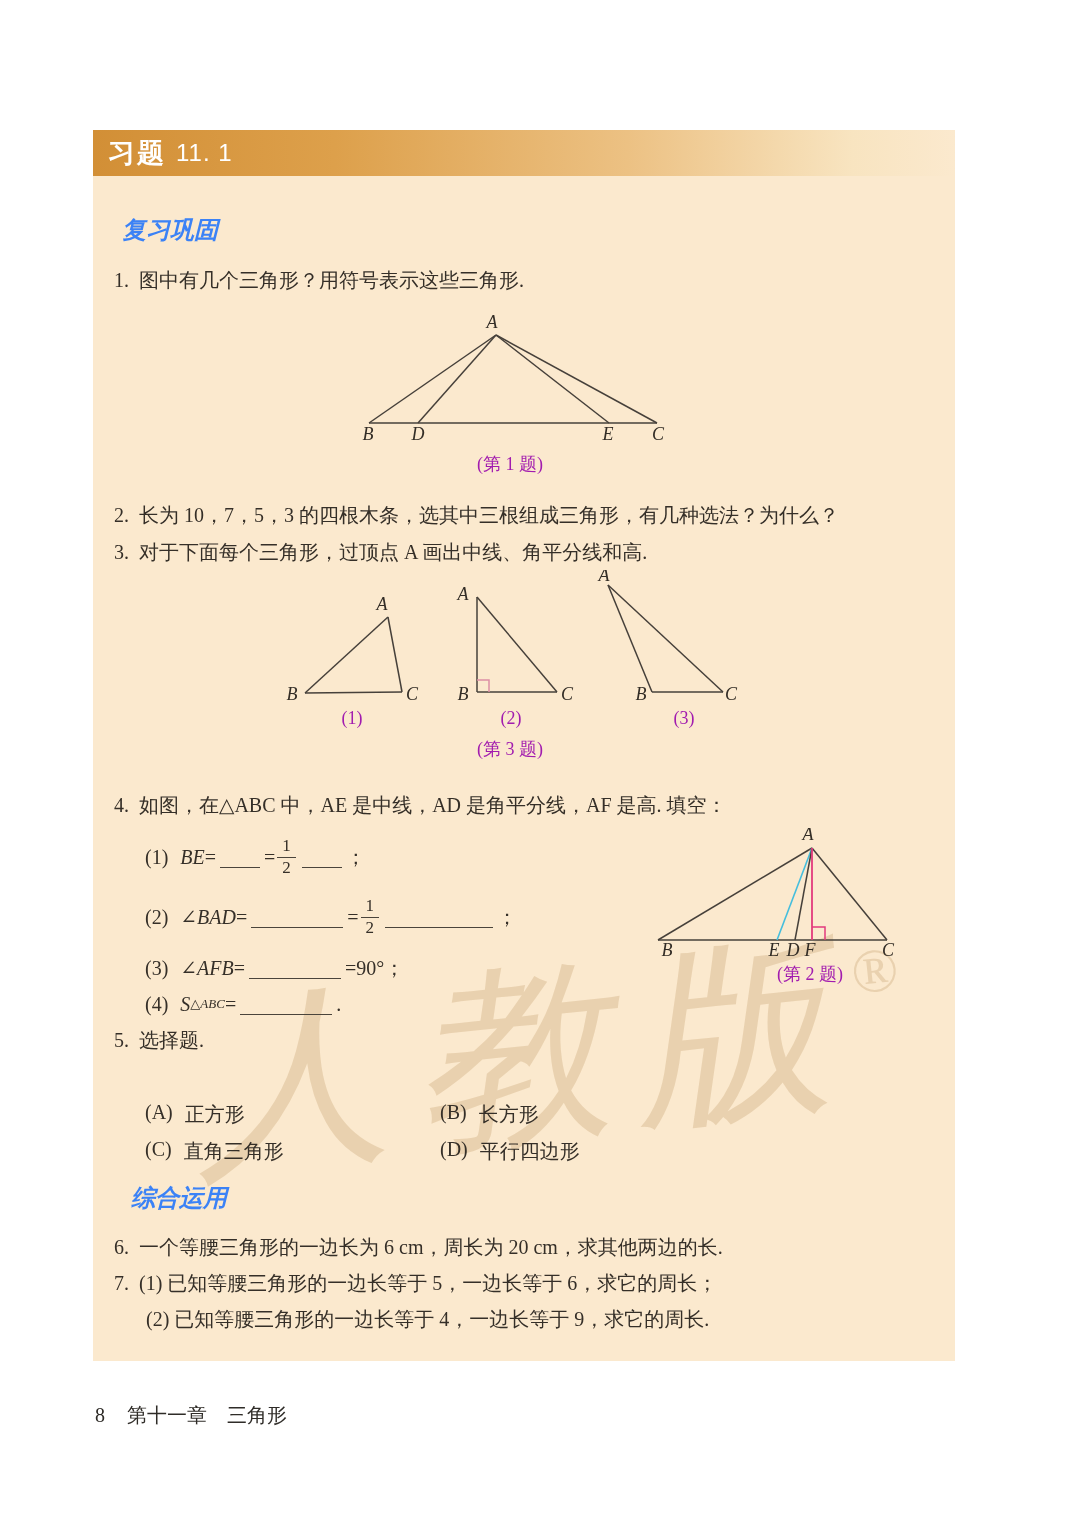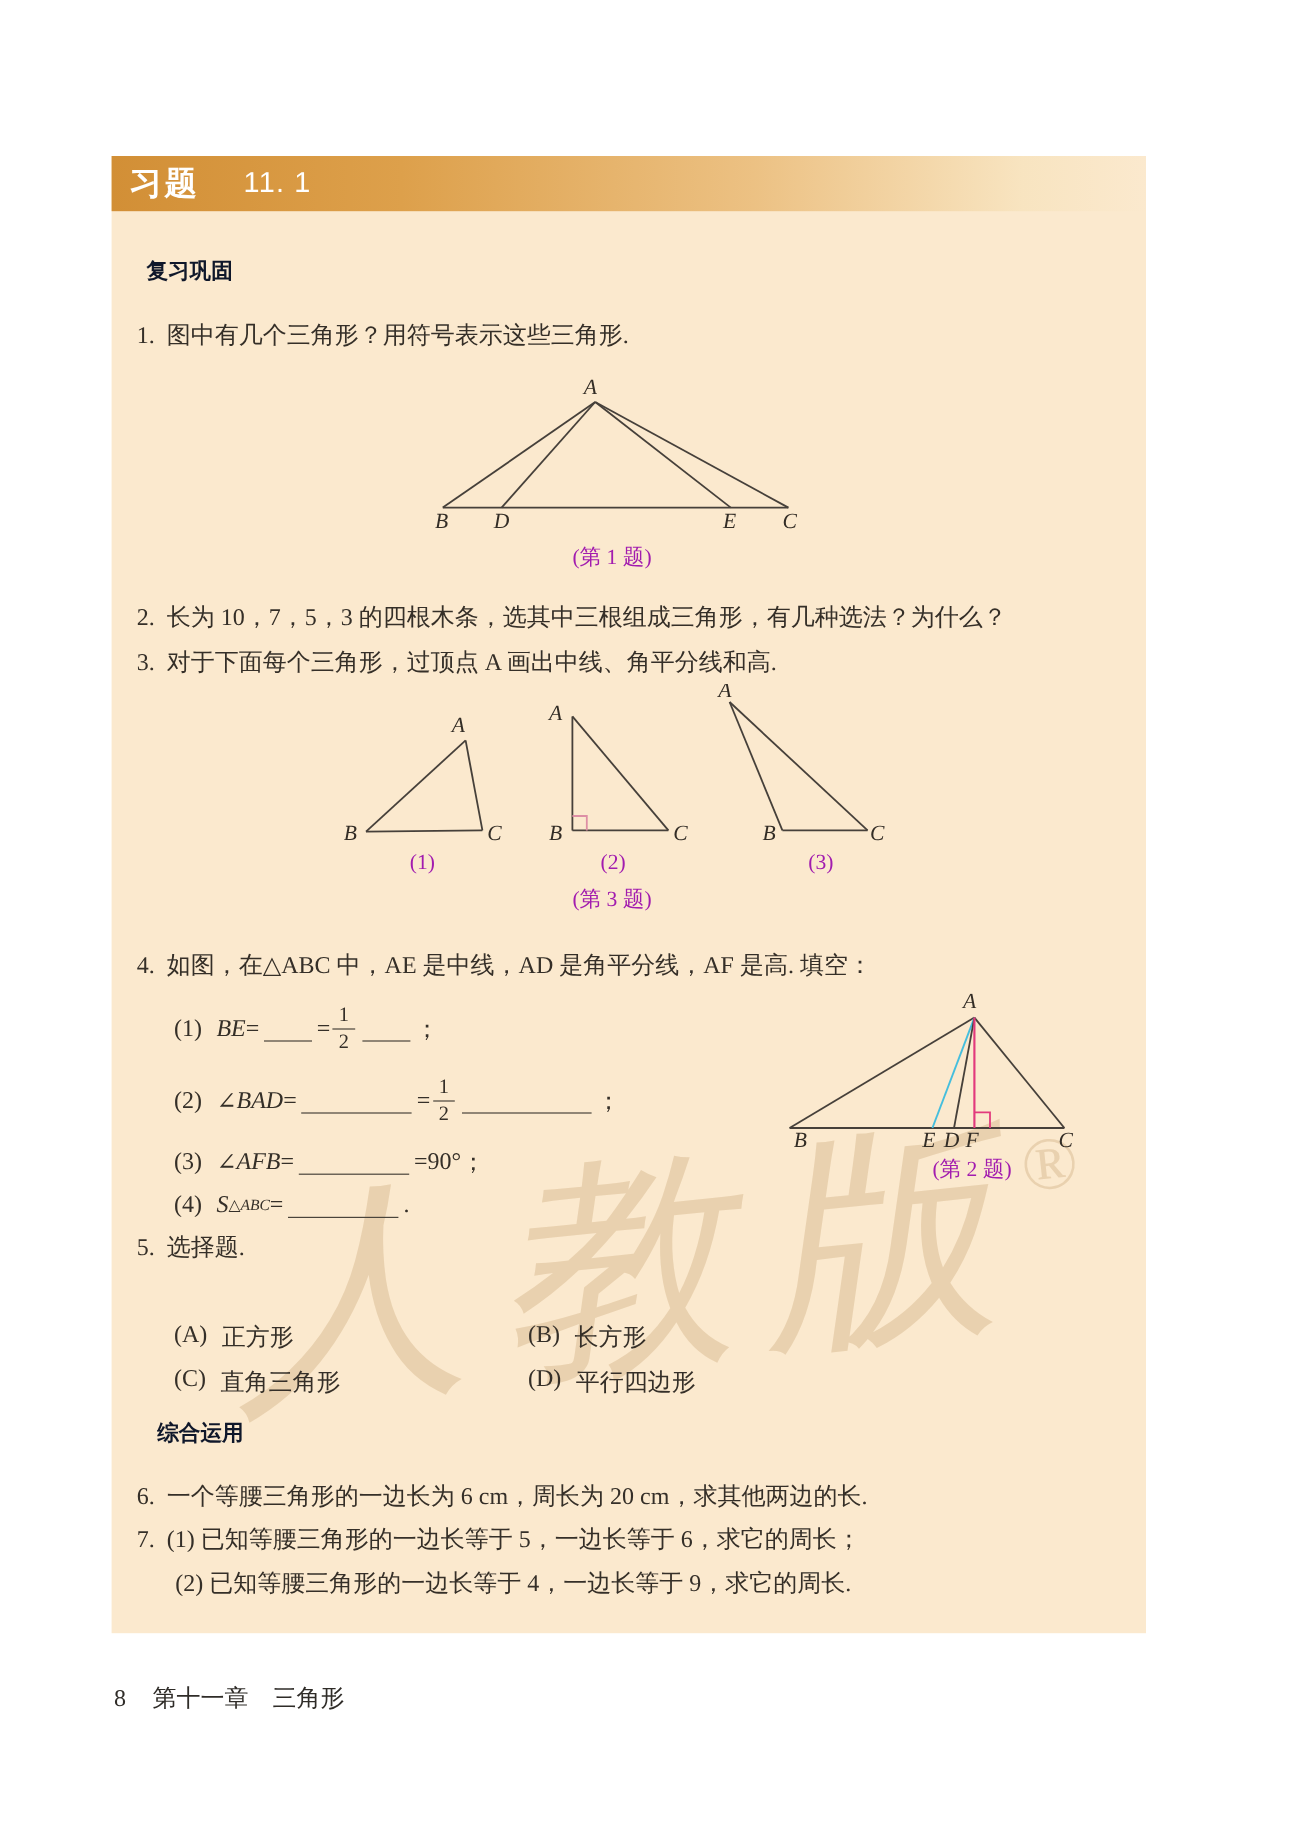--- a/index.html
+++ b/index.html
@@ -4,23 +4,23 @@
 <style>
   html,body{margin:0;padding:0;background:#ffffff;}
   .page{position:relative;width:1080px;height:1526px;background:#ffffff;overflow:hidden;
         font-family:"Liberation Serif","DejaVu Serif",serif;color:#352f28;}
   .panel{position:absolute;left:93px;top:130px;width:862px;height:1231px;background:#fbe9ce;}
   .banner{position:absolute;left:93px;top:130px;width:862px;height:46px;
           background:linear-gradient(90deg,#d28f36 0%,#dda04b 28%,#ecc183 62%,#f8e4c0 88%,#fbe9ce 100%);}
   .banner-inner{position:absolute;left:15px;top:0;height:46px;display:flex;align-items:center;gap:10px;
           font-family:"Liberation Sans","DejaVu Sans",sans-serif;color:#ffffff;}
   .banner-bold{font-size:27px;font-weight:bold;letter-spacing:2px;text-align:center;}
-  .banner-num{font-size:24px;font-weight:normal;letter-spacing:1px;margin-left:27px;}
+  .banner-num{font-size:24px;font-weight:normal;letter-spacing:1px;}
   .abs{position:absolute;}
-  .h2{font-family:"Liberation Sans","DejaVu Sans",sans-serif;font-weight:bold;font-size:18px;color:#0f172a;}
+  .h2{font-family:"Liberation Sans","DejaVu Sans",sans-serif;font-weight:bold;font-size:24px;color:#3b82f6;font-style:italic;}
   .prob{display:flex;gap:10px;font-size:20px;line-height:1.22;width:840px;}
   .pno{flex:0 0 auto;}
   [data-bind]{white-space:pre-wrap;}
   .cap{font-size:18px;text-align:center;color:#a21caf;}
   svg text{font-family:"Liberation Serif","DejaVu Serif",serif;font-style:italic;font-size:18px;fill:#332d26;}
   .eqrow{display:flex;align-items:center;font-size:20px;color:#352f28;}
   .eqrow .no{margin-right:12px;font-style:normal;}
   .mi{font-style:italic;font-family:"Liberation Serif","DejaVu Serif",serif;}
   .blank{display:inline-block;border-bottom:1.6px solid #4a443b;height:1.05em;}
   .frac{display:inline-flex;flex-direction:column;align-items:center;font-size:17px;line-height:1.15;margin:0 2px;}

